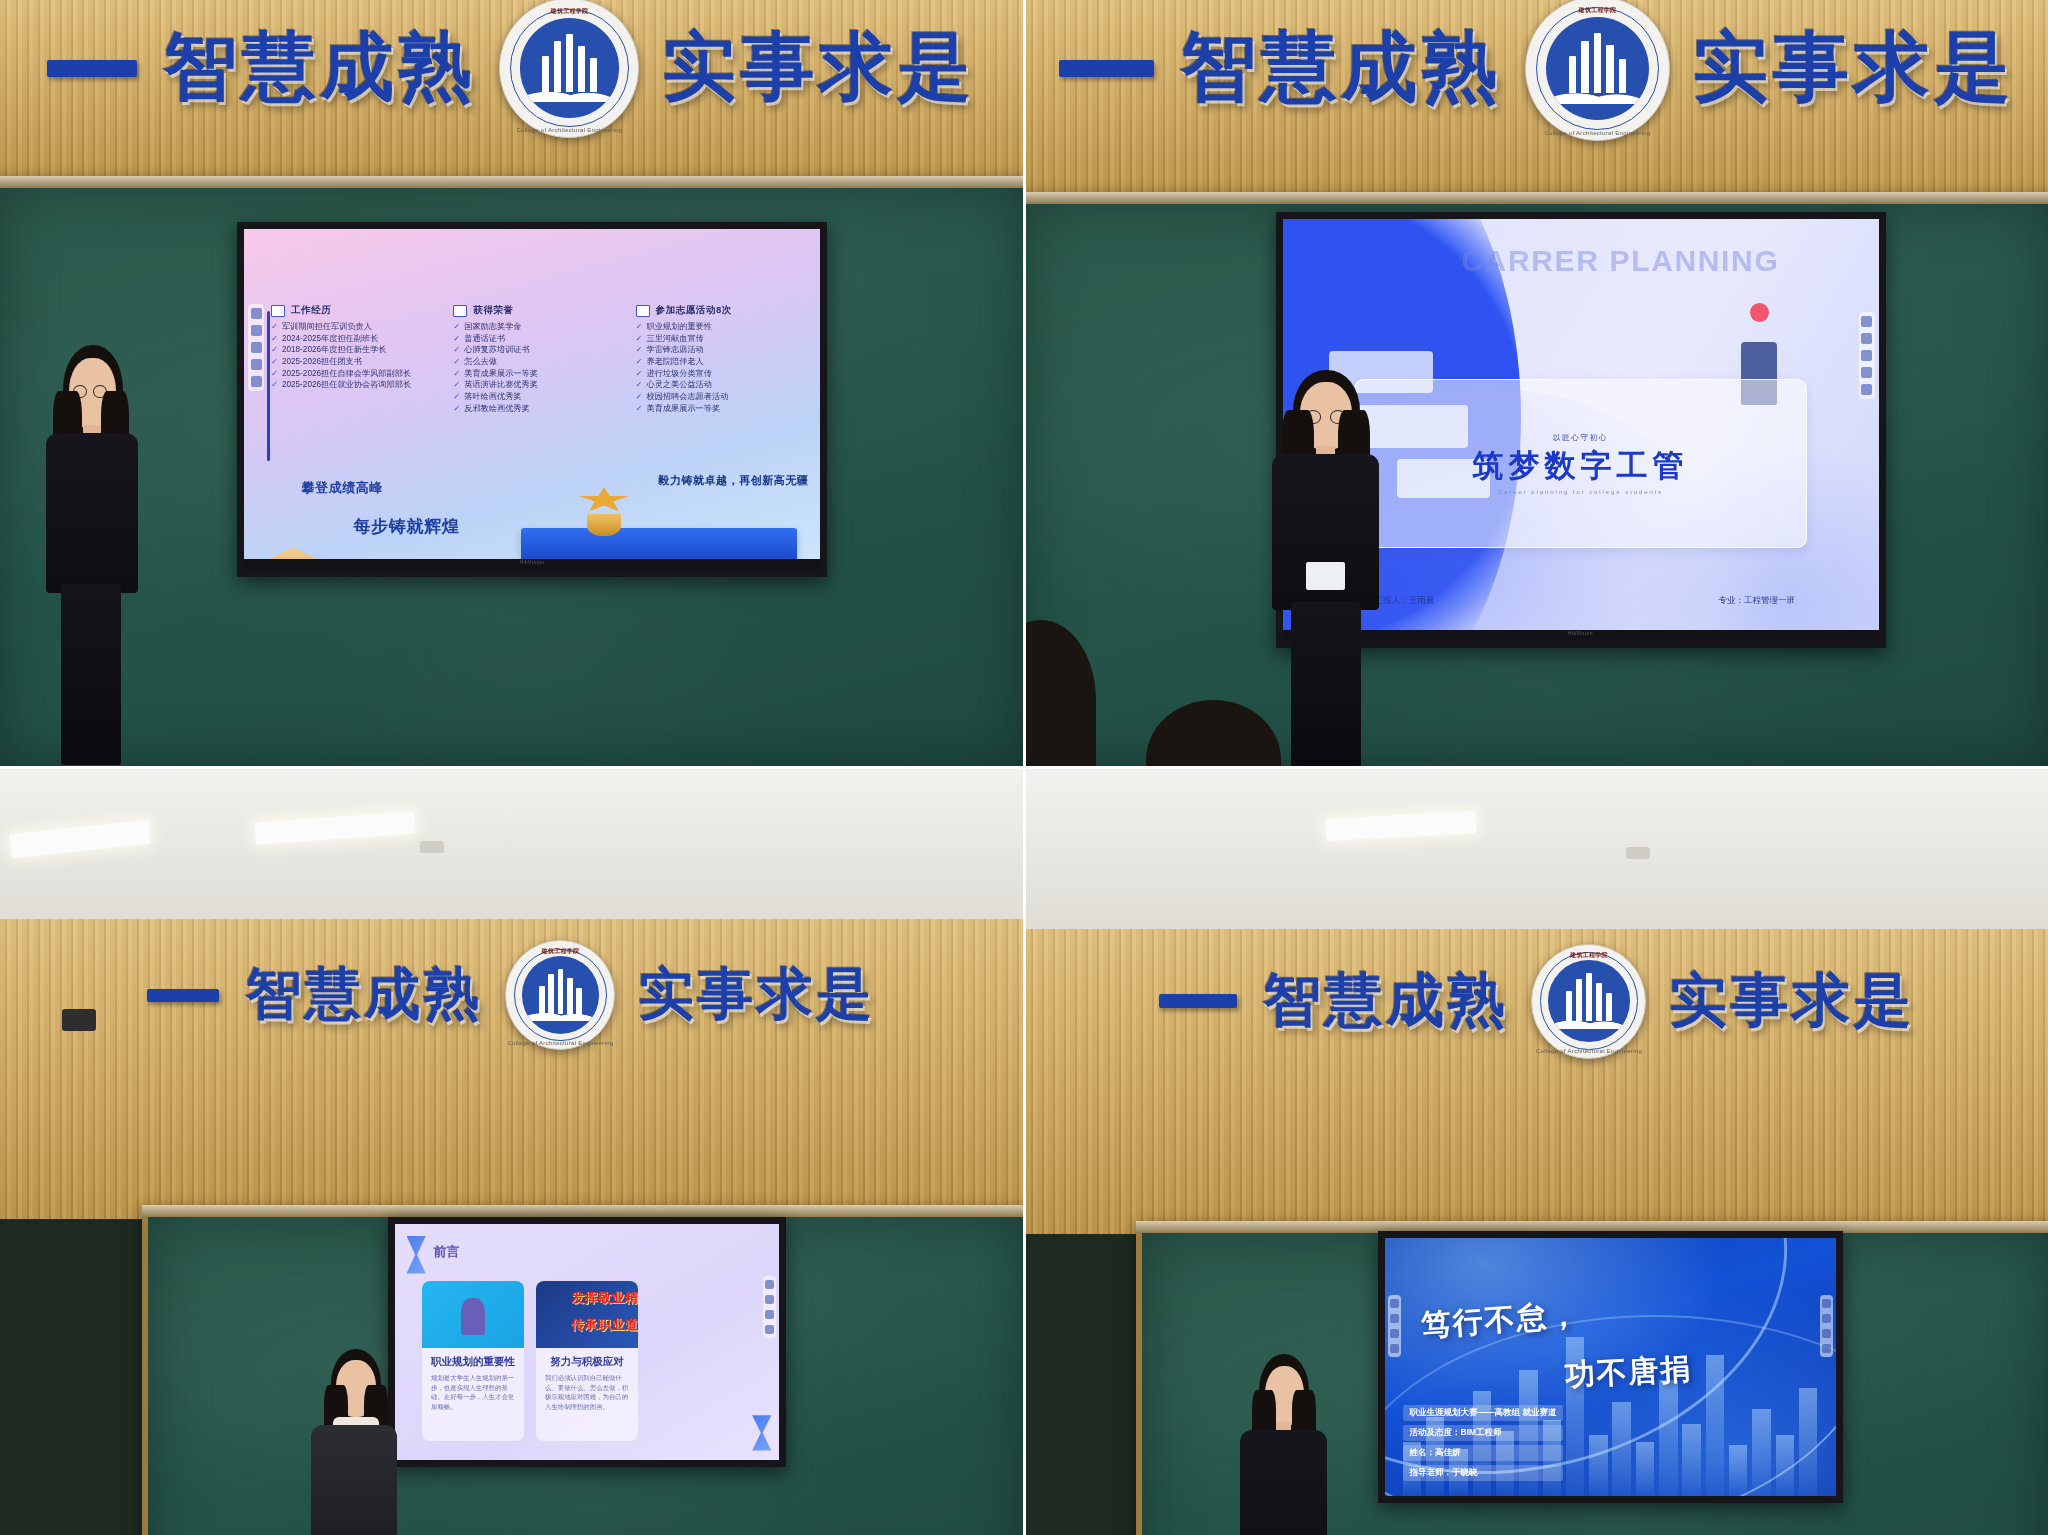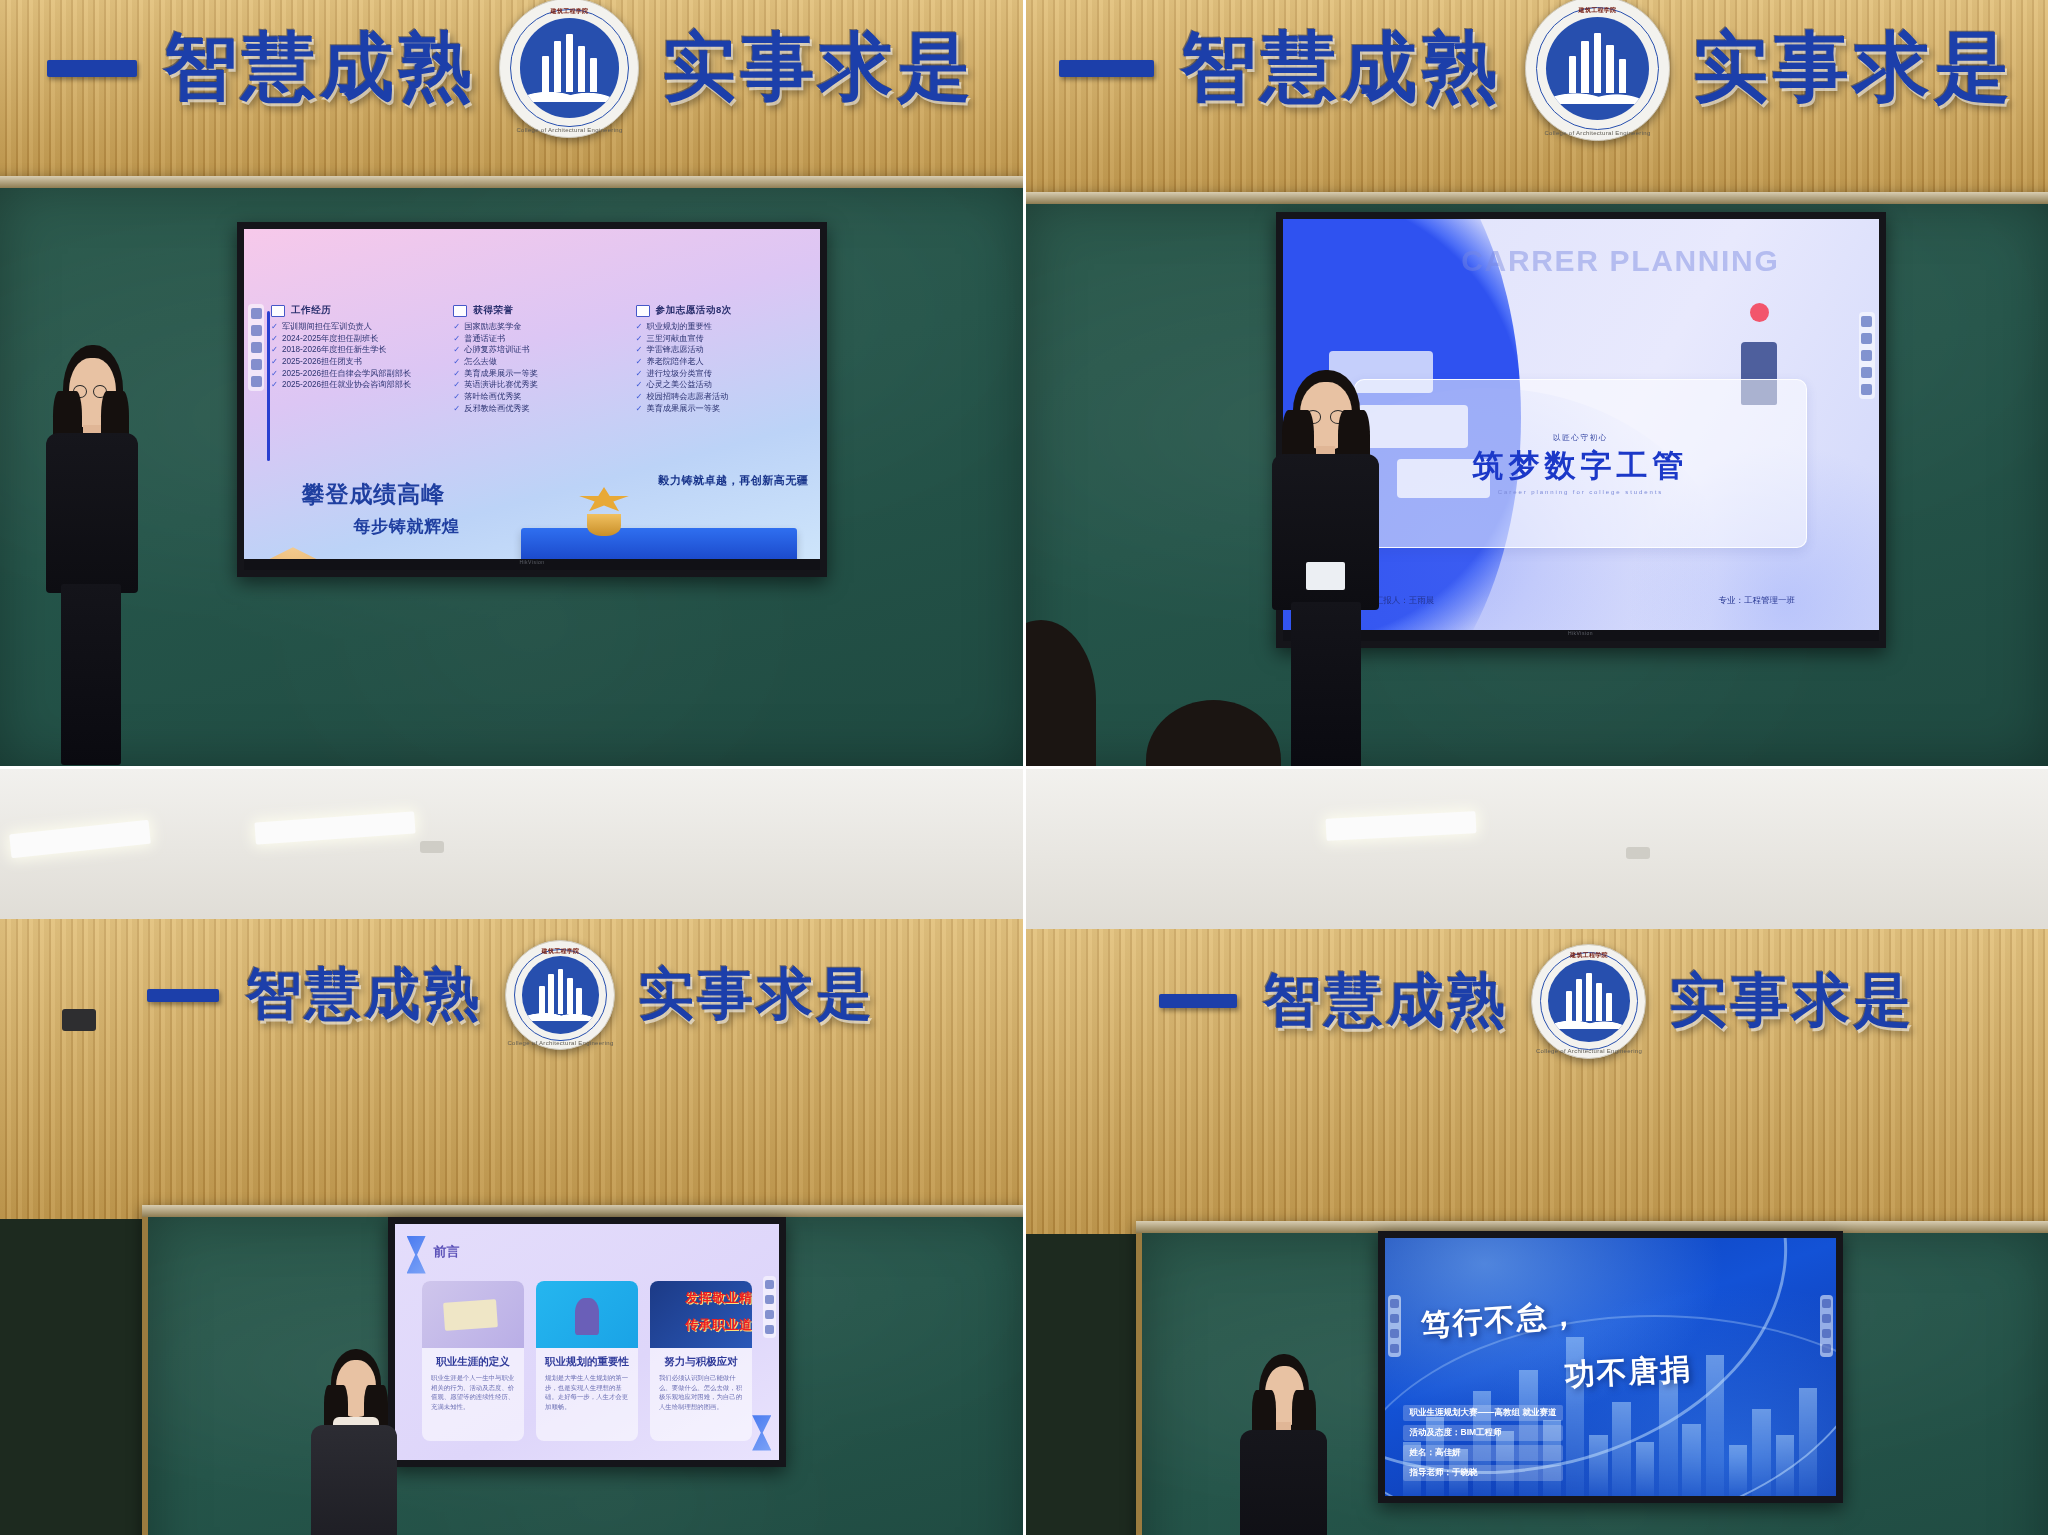--- a/index.html
+++ b/index.html
@@ -108,21 +108,21 @@
   .s1 .col-bar { position:absolute; left:0; top:4%; bottom:8%; width:3px; background:#2a3fd0; border-radius:2px; }
   .s1 .col-hd { display:flex; align-items:center; gap:6px; margin-bottom: 4px; }
   .s1 .bk { width: 14px; height: 12px; flex:none; position:relative;
             background: linear-gradient(90deg,#fdfdff 0 46%, #e7712f 46% 54%, #fdfdff 54% 100%);
             border: 1px solid #4558c8; border-radius: 1px; }
   .s1 .col-title { font-size: 9.5px; font-weight:800; color:#2a2f6e; letter-spacing:.06em; }
   .s1 ul { list-style:none; }
   .s1 li { font-size: 8.2px; line-height: 1.42; color:#2d3472; display:flex; gap: 4px; }
   .s1 li .ck { color:#3f5ad6; font-weight:700; flex:none; }
   .s1 .bottom { position:absolute; left:0; right:0; bottom:0; height: 29%; }
-  .s1 .slo1 { position:absolute; left: 10%; top: 8%; font-size: 23px; font-weight:800;
+  .s1 .slo1 { position:absolute; left: 10%; top: 8%; font-size: 13px; font-weight:800;
               color:#1f3fa0; font-family:"DejaVu Serif", serif; letter-spacing:.04em; }
   .s1 .slo2 { position:absolute; left: 19%; top: 44%; font-size: 17px; font-weight:800;
               color:#1f3fa0; font-family:"DejaVu Serif", serif; letter-spacing:.04em; }
   .s1 .slo3 { position:absolute; right: 2%; top: 2%; font-size: 11px; font-weight:800;
               color:#17338a; font-family:"DejaVu Serif", serif; letter-spacing:.05em; white-space:nowrap;}
   .s1 .book { position:absolute; left: 2%; bottom: 4%; width: 13%; height: 42%;
               background: radial-gradient(ellipse at 50% 0,#f9d9a6,#e8b36a);
               clip-path: polygon(0 100%, 50% 55%, 100% 100%, 50% 85%);
   }
   .s1 .pedestal { position:absolute; right: 4%; bottom: 8%; width: 48%; height: 34%;
@@ -550,25 +550,20 @@
       <div class="chalk"></div>
     </div>
 
     <div class="screen" style="left:388px;top:448px;width:398px;height:250px">
       <div class="inner">
         <div class="s3">
           <div class="corner-tl"></div>
           <div class="corner-br"></div>
           <div class="pre">前言</div>
           <div class="cards">
-            <div class="c c1">
-              <div class="img"></div>
-              <div class="ttl">职业生涯的定义</div>
-              <div class="txt">职业生涯是个人一生中与职业相关的行为、活动及态度、价值观、愿望等的连续性经历、充满未知性。</div>
-            </div>
             <div class="c c2">
               <div class="img"></div>
               <div class="ttl">职业规划的重要性</div>
               <div class="txt">规划是大学生人生规划的第一步，也是实现人生理想的基础。走好每一步，人生才会更加顺畅。</div>
             </div>
             <div class="c c3">
               <div class="img">
                 <div class="red1">发挥敬业精</div>
                 <div class="red2">传承职业道</div>
               </div>

